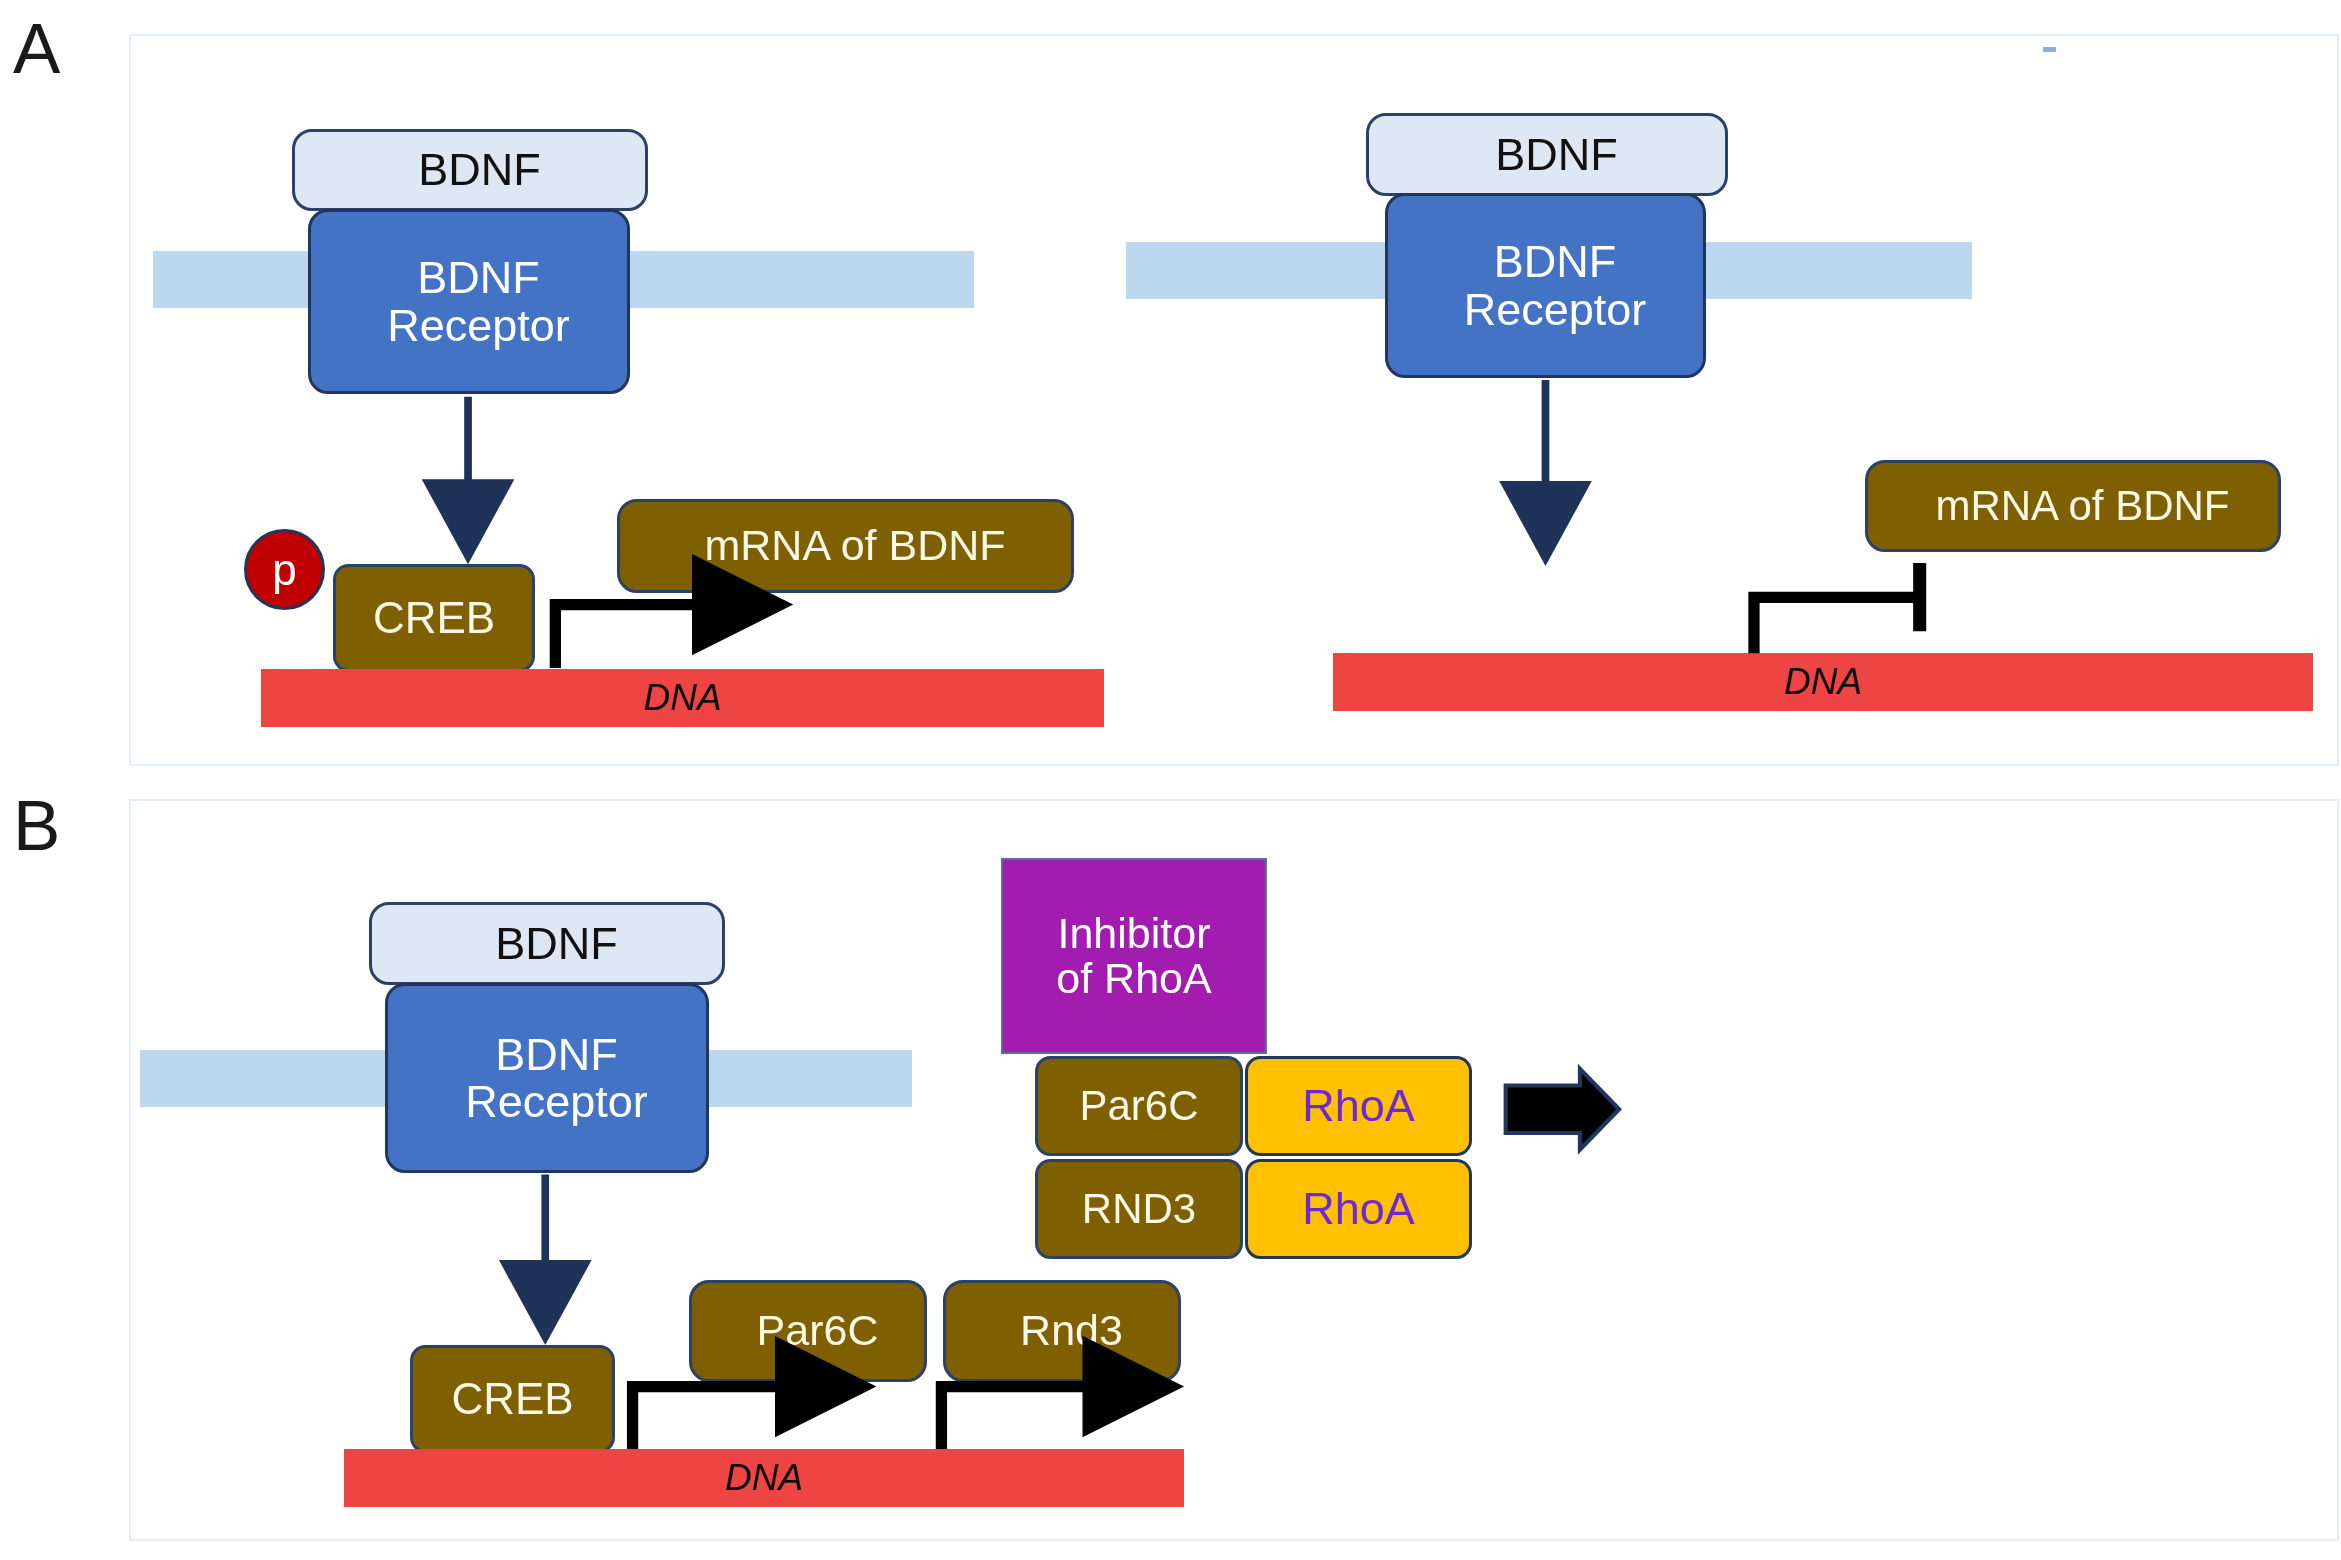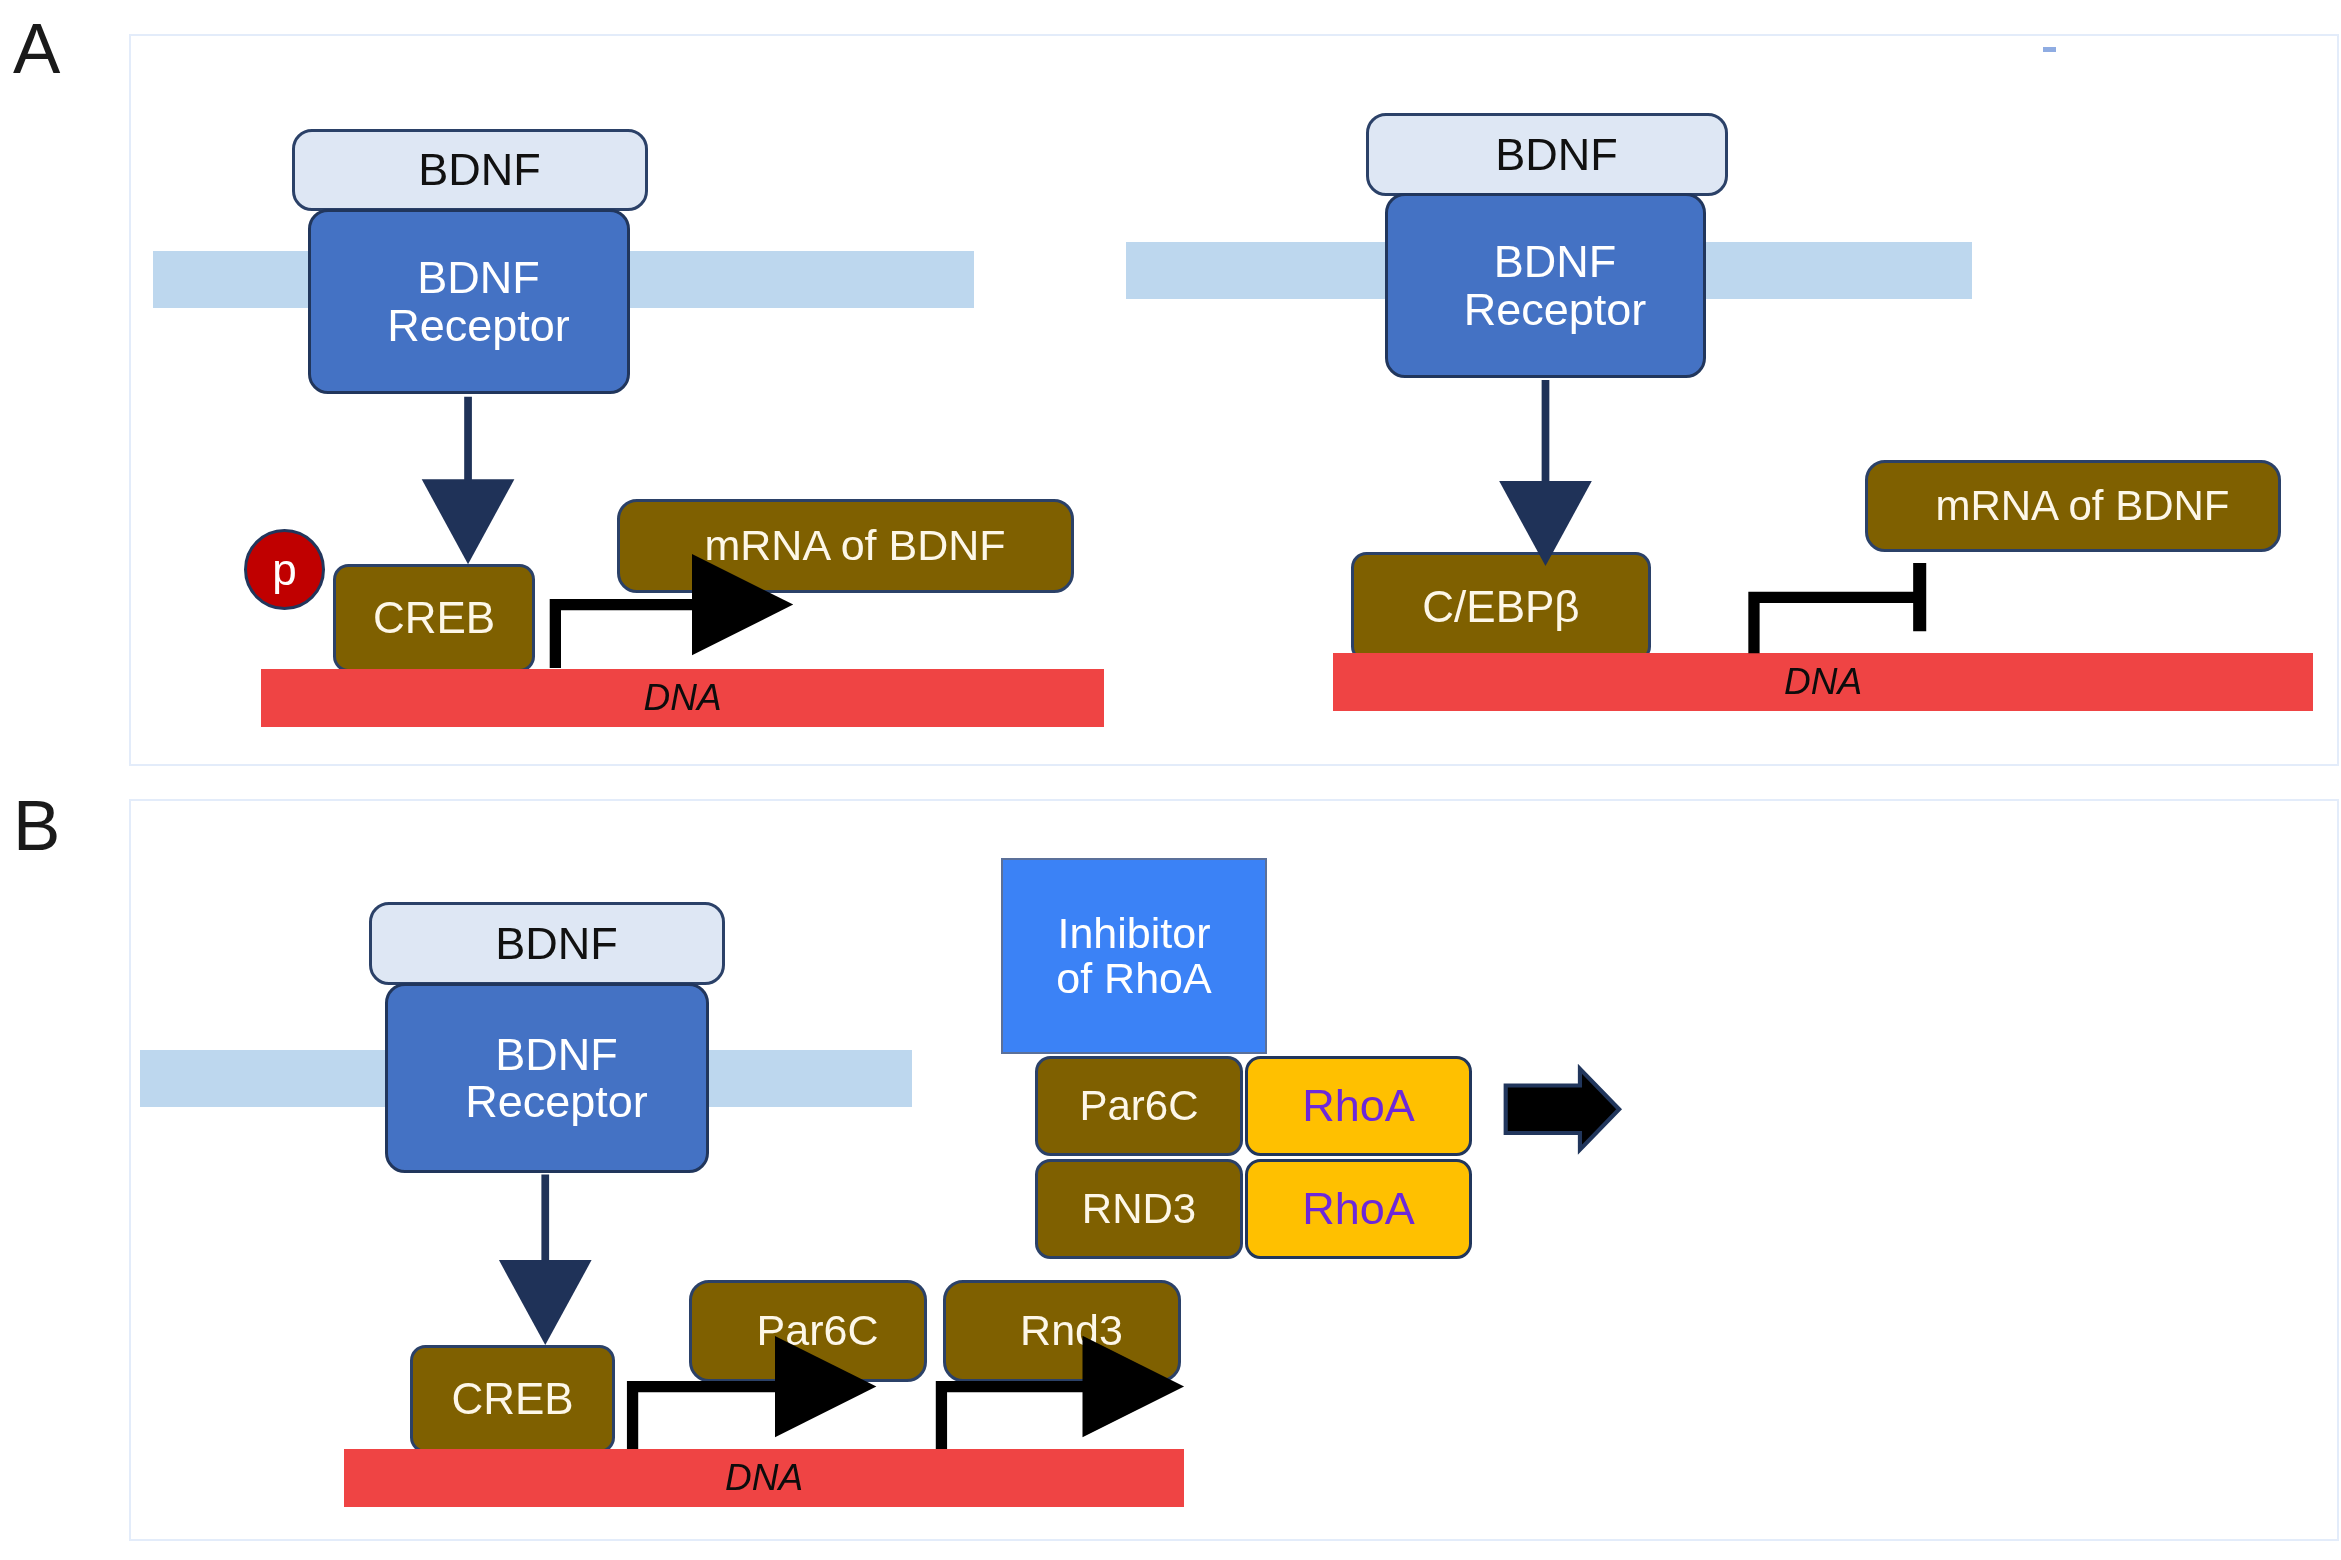--- a/index.html
+++ b/index.html
@@ -15,21 +15,21 @@
   .node{position:absolute;box-sizing:border-box;display:flex;align-items:center;
         justify-content:center;text-align:center;line-height:1.05;}
   .rounded{border-radius:20px;padding-left:19px;}
   .rounded-sm{border-radius:15.4px;}
   .sq{border-radius:0;}
 
   .bdnf{background:#dee7f4;border:3px solid #2b4168;color:#111111;}
   .receptor{background:#4472c4;border:3px solid #21365c;color:#ffffff;}
   .brown{background:#7f6000;border:3px solid #2b4168;color:#fdf7e8;}
   .amber{background:#ffc000;border:3px solid #21365c;color:#6d28d9;}
-  .red{background:#3b82f6;border:2.4px solid #5b7099;color:#ffffff;}
+  .red{background:#a21caf;border:2.4px solid #5b7099;color:#ffffff;}
   .neuro{background:#dce5f3;border:3.6px solid #2b4168;color:#111111;}
 
   .membrane{position:absolute;background:#bdd7ee;}
   .dna{position:absolute;background:#ef4444;display:flex;align-items:center;
        justify-content:center;}
   .dna span{font-style:italic;color:#0c0c0c;}
 
   .pcircle{position:absolute;background:#c00000;border:3px solid #22365c;
            border-radius:50%;display:flex;align-items:center;justify-content:center;
            color:#ffffff;}
@@ -68,21 +68,20 @@
 
   <div class="membrane" style="left:1126px;top:242px;width:846px;height:57px;"></div>
 
   <div class="node rounded bdnf" style="left:1366px;top:113px;width:362px;height:83px;font-size:45px;">BDNF</div>
 
   <div class="node rounded receptor" style="left:1385px;top:193px;width:321px;height:185px;font-size:45px;flex-direction:column;">
     <span>BDNF</span>
     <span>Receptor</span>
   </div>
 
-  <div class="node rounded-sm brown" style="left:1351px;top:552px;width:300px;height:110px;font-size:44px;">C/EBPβ</div>
 
   <div class="node rounded brown" style="left:1865px;top:460px;width:416px;height:92px;font-size:42px;">mRNA of BDNF</div>
 
   <div class="dna" style="left:1333px;top:653px;width:980px;height:58px;">
     <span style="font-size:37px;">DNA</span>
   </div>
 
   <div class="panel" style="left:129px;top:799px;width:2210px;height:742px;"></div>
   <div class="panel-letter" style="left:13px;top:790px;">B</div>
 

